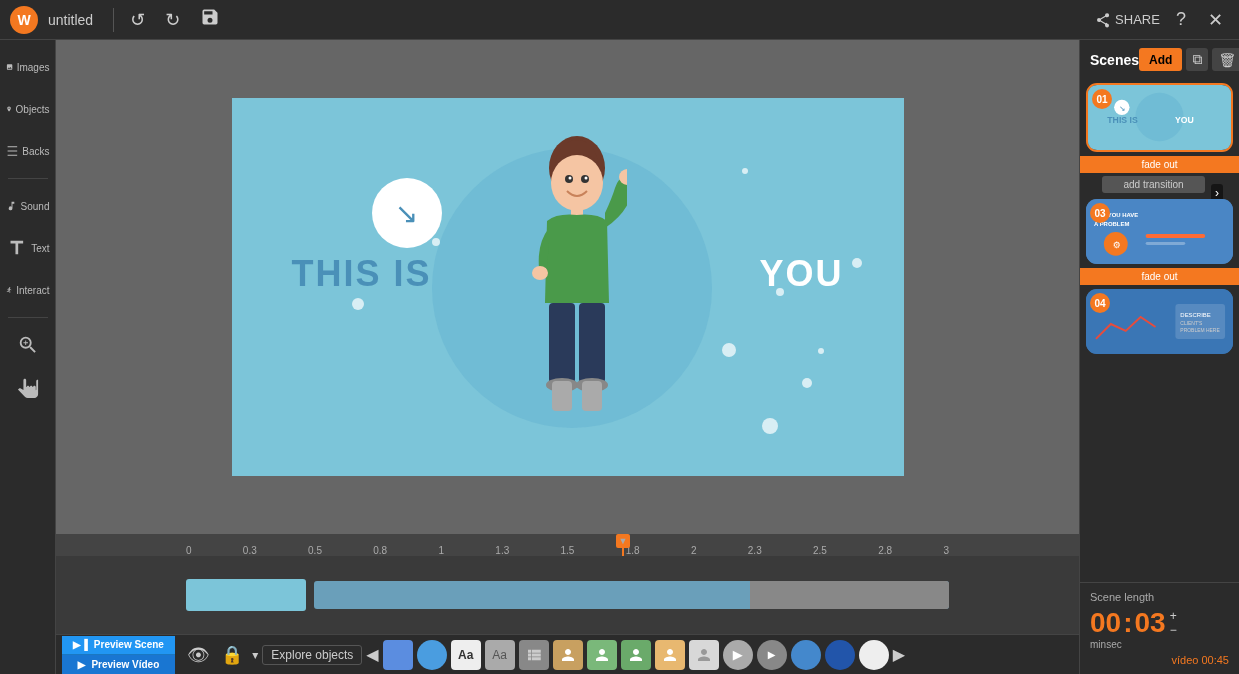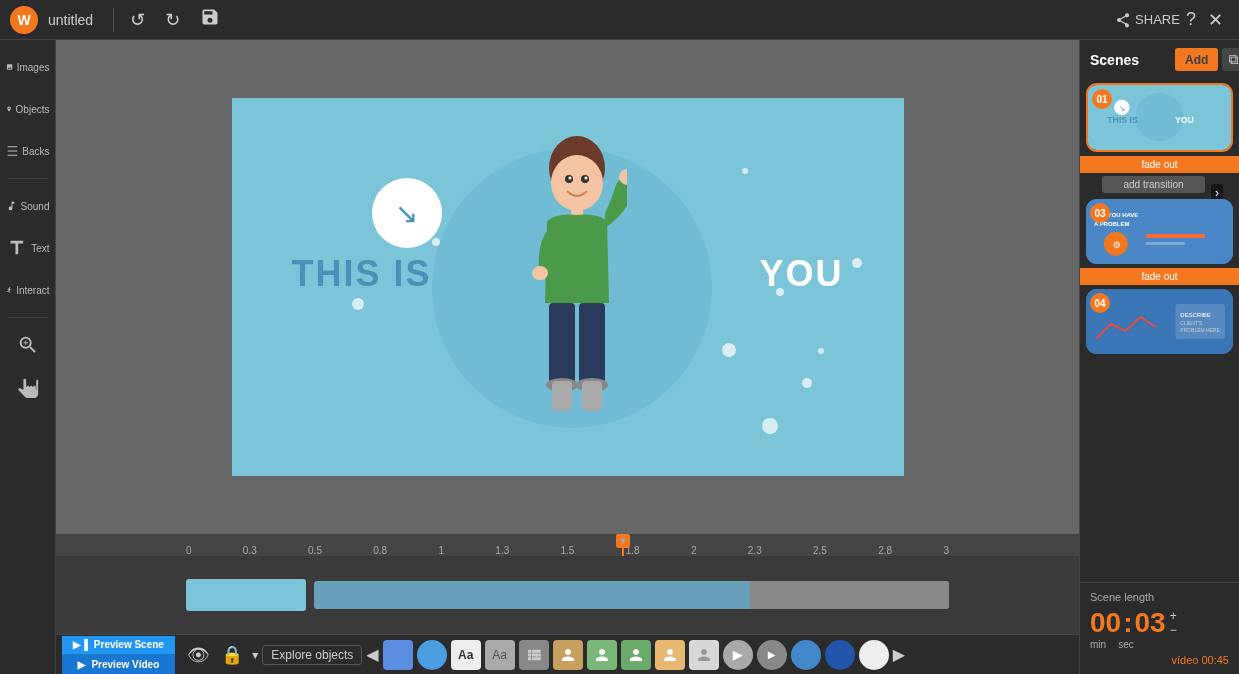--- a/index.html
+++ b/index.html
@@ -32,21 +32,21 @@
       width: 1px; height: 24px; background: #555;
     }
     .topbar-actions {
       display: flex; gap: 8px; align-items: center;
     }
     .topbar-btn {
       background: none; border: none; color: #ccc; cursor: pointer; font-size: 18px; padding: 2px 6px;
     }
     .topbar-right {
       margin-left: auto;
-      display: flex; align-items: center; 
+      display: flex; align-items: center; gap: 10px;
     }
     .share-btn {
       background: none; border: none; color: #ccc; cursor: pointer; font-size: 13px; display: flex; align-items: center; gap: 4px;
     }
 
     
     .main-area {
       display: flex;
       flex: 1;
       overflow: hidden;
@@ -223,27 +223,26 @@
       align-items: center;
       justify-content: space-between;
     }
     .scenes-actions {
       display: flex;
       gap: 4px;
     }
     .add-scene-btn {
       background: #f47820;
       border: none;
-      color: #404040;
+      color: #000000;
       cursor: pointer;
       font-size: 12px;
       padding: 3px 10px;
       border-radius: 3px;
       font-weight: bold;
-      margin-left: 36px;
     }
     .scene-action-btn {
       background: #444;
       border: none;
       color: #ccc;
       cursor: pointer;
       font-size: 14px;
       padding: 3px 6px;
       border-radius: 3px;
     }
@@ -307,21 +306,21 @@
       border-top: 1px solid #444;
     }
     .scene-length-label {
       font-size: 11px; color: #aaa; margin-bottom: 4px;
     }
     .scene-length-time {
       font-size: 28px; font-weight: bold; color: #f47820;
       display: flex; align-items: baseline; gap: 2px;
     }
     .scene-length-unit {
-      font-size: 10px; color: #aaa; display: flex; gap: 12px;
+      font-size: 10px; color: #aaa; display: flex; 
     }
     .scene-length-controls {
       display: flex; flex-direction: column; gap: 2px; margin-left: 4px;
     }
     .scene-len-btn {
       background: none; border: none; color: #ccc; cursor: pointer; font-size: 12px; line-height: 1;
     }
     .video-length {
       font-size: 11px; color: #f47820; margin-top: 4px; text-align: right;
     }

